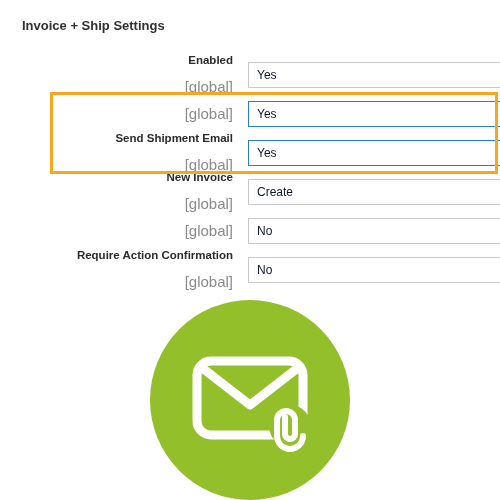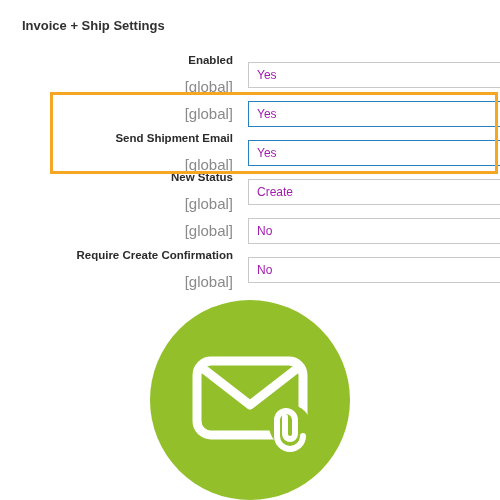--- a/index.html
+++ b/index.html
@@ -22,21 +22,21 @@
   }
   .label-main { font-size: 11.5px; font-weight: bold; color: #2b2b2b; line-height: 1.05; }
   .label-scope { font-size: 15px; color: #8a8a8a; }
   .field-col {
     position: absolute; left: 248px; right: 0; top: 0; height: 100%;
     display: flex; align-items: center;
   }
   .sel {
     width: 100%; height: 26px; border: 1px solid #c9c9c9; border-right: none;
     background: #fff; padding: 0 8px;
-    font-size: 12px; color: #a21caf;
+    font-size: 12px; color: #0f172a;
     display: flex; align-items: center;
   }
   .highlight-box {
     position: absolute; left: 50px; top: 92px; width: 448px; height: 82px;
     border: 3px solid #f5a623; pointer-events: none; z-index: 5;
   }
   .row.highlight .sel { border: 1px solid #2a7fbf; border-right:none; }
   .badge-wrap {
     position: absolute; left: 0; right: 0; top: 300px;
     display: flex; justify-content: center;
@@ -81,40 +81,40 @@
         <span class="label-main">Send Shipment Email</span>
         <span class="label-scope">[global]</span>
       </div>
       <div class="field-col">
         <div class="sel">Yes</div>
       </div>
     </div>
 
     <div class="row">
       <div class="label-col">
-        <span class="label-main">New Status</span>
+        <span class="label-main">New Invoice</span>
         <span class="label-scope">[global]</span>
       </div>
       <div class="field-col">
         <div class="sel">Create</div>
       </div>
     </div>
 
     <div class="row">
       <div class="label-col">
         <span class="label-scope">[global]</span>
       </div>
       <div class="field-col">
         <div class="sel">No</div>
       </div>
     </div>
 
     <div class="row">
       <div class="label-col">
-        <span class="label-main">Require Create Confirmation</span>
+        <span class="label-main">Require Action Confirmation</span>
         <span class="label-scope">[global]</span>
       </div>
       <div class="field-col">
         <div class="sel">No</div>
       </div>
     </div>
 
   </div>
 
   <div class="badge-wrap">

